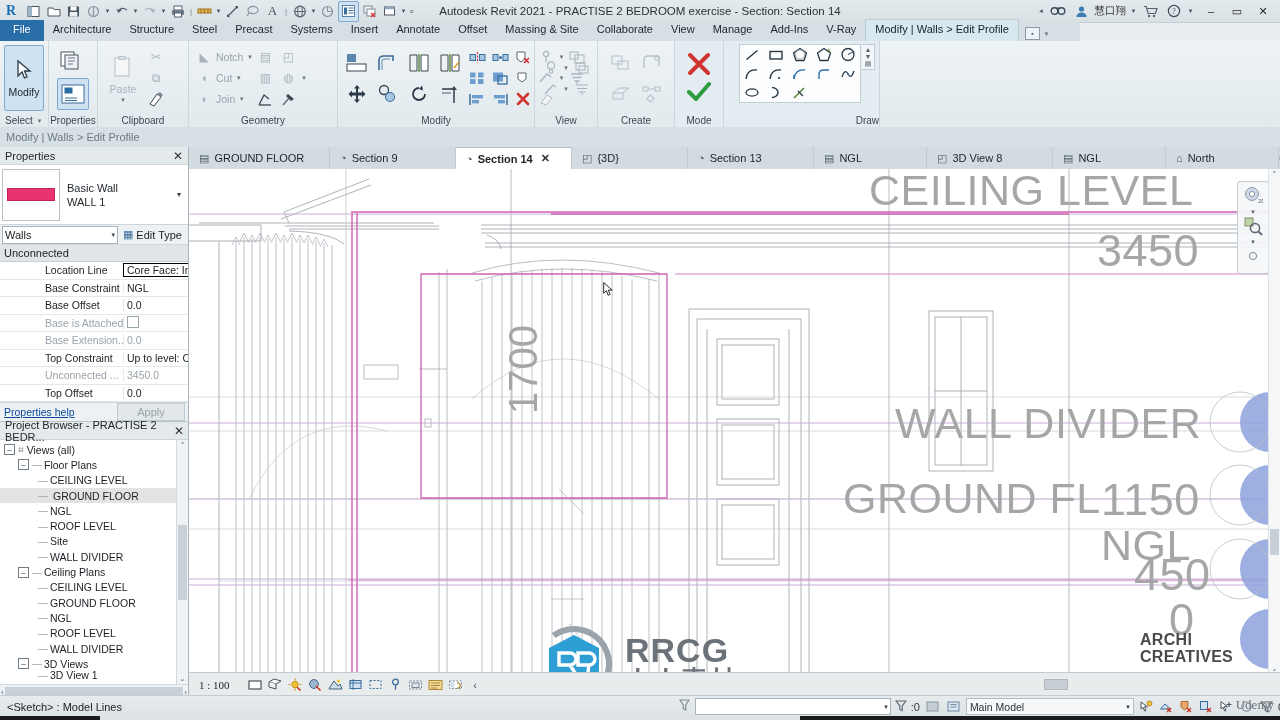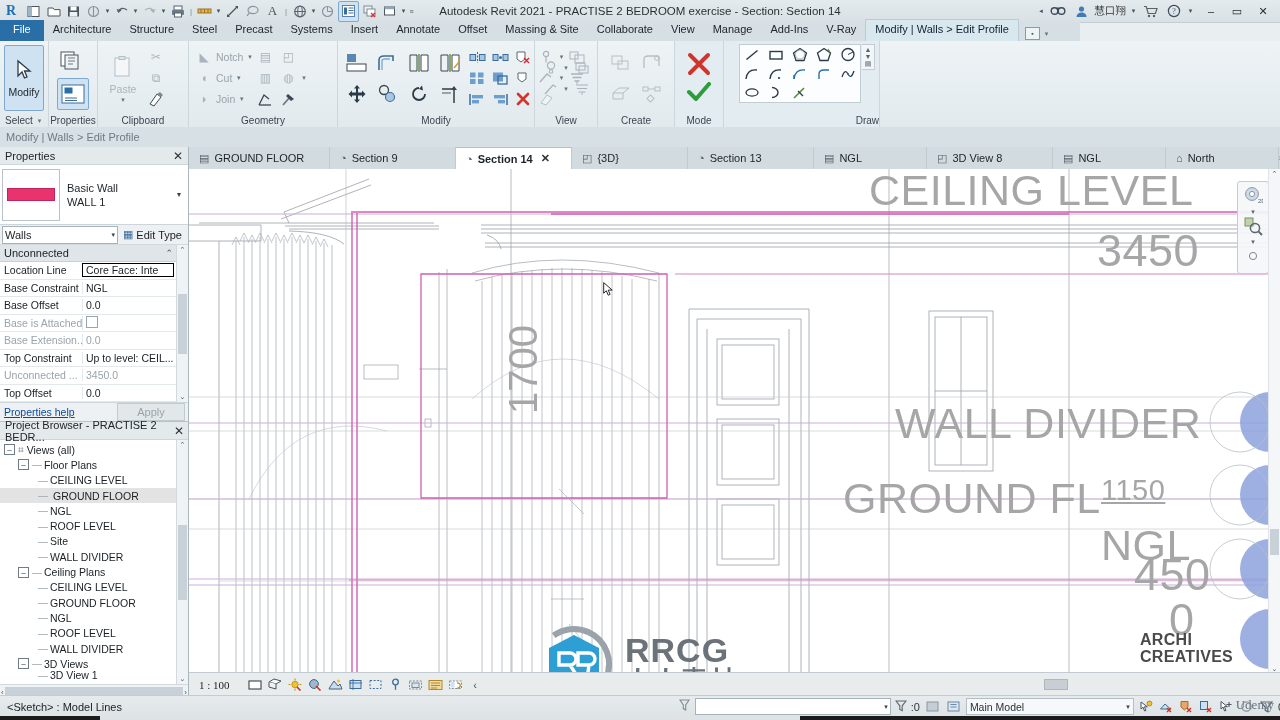--- a/index.html
+++ b/index.html
@@ -118,21 +118,21 @@
   .edit-type{display:flex;align-items:center;gap:3px;font-size:11px;color:#1a1f24;
     padding:0 4px 0 2px;}
   .et-ico{font-size:11px;color:#3b6d9c;}
   .grid-wrap{flex:1;display:flex;overflow:hidden;background:#fff;}
   .grid-inner{flex:1;display:flex;flex-direction:column;}
   .grp-row{height:16px;background:#dfe5e9;display:flex;align-items:center;
     padding-left:4px;font-size:11px;color:#1a1f24;border-bottom:1px solid #c6d0d6;}
   .grp-row .gicons{margin-left:auto;padding-right:3px;font-size:9px;color:#46525c;}
   .prow{height:16.5px;display:flex;align-items:center;border-bottom:1px solid #e3e8eb;
     font-size:10.5px;}
-  .pkey{width:78px;padding-left:4px;color:#1a1f24;overflow:hidden;white-space:nowrap;}
+  .pkey{width:78px;padding-left:4px;color:#1a1f24;overflow:hidden;white-space:nowrap;margin-left:41px;}
   .pval{flex:1;padding-left:3px;color:#1a1f24;overflow:hidden;white-space:nowrap;
     border-left:1px solid #e3e8eb;}
   .prow.disabled .pkey,.prow.disabled .pval{color:#9aa4ac;}
   .prow.focus .pval{border:1px solid #000;background:#fff;margin-right:2px;}
   .chkbox{width:10px;height:10px;border:1px solid #9aa6ae;background:#fff;display:inline-block;}
   .pscroll{width:11px;background:#f0f3f5;border-left:1px solid #d3dade;
     display:flex;flex-direction:column;align-items:center;justify-content:space-between;
     font-size:7px;color:#4c5760;padding:1px 0;}
   .pthumb{width:9px;height:60px;background:#c8d1d7;}
   .pal-foot{height:18px;display:flex;align-items:center;background:#eef1f3;
@@ -1292,21 +1292,21 @@
         <path d="M370 320 L395 345"></path>
         <path d="M380 455 L400 480"></path>
         <path d="M362 430 L395 430"></path>
       </g>
     </svg>
 
     <div class="lvl-txt" style="left:680px;top:-3px;font-size:43px;">CEILING LEVEL</div>
     <div class="lvl-txt" style="left:908px;top:56px;font-size:45px;">3450</div>
 
     <div class="lvl-txt" style="left:706px;top:230px;font-size:43px;">WALL DIVIDER</div>
-    <div class="lvl-txt" style="left:912px;top:305px;font-size:29px;text-decoration:underline;">1150</div>
+    <div class="lvl-txt" style="left:912px;top:305px;font-size:45px;">1150</div>
 
     <div class="lvl-txt" style="left:654px;top:305px;font-size:43px;">GROUND FL</div>
 
     <div class="lvl-txt" style="left:912px;top:352px;font-size:43px;">NGL</div>
     <div class="lvl-txt" style="left:945px;top:380px;font-size:45px;">450</div>
 
     <div class="lvl-txt" style="left:980px;top:425px;font-size:45px;">0</div>
 
     <div class="dim-txt" style="left:312px;top:245px;font-size:40px;transform:rotate(-90deg);transform-origin:left top;">1700</div>
 

